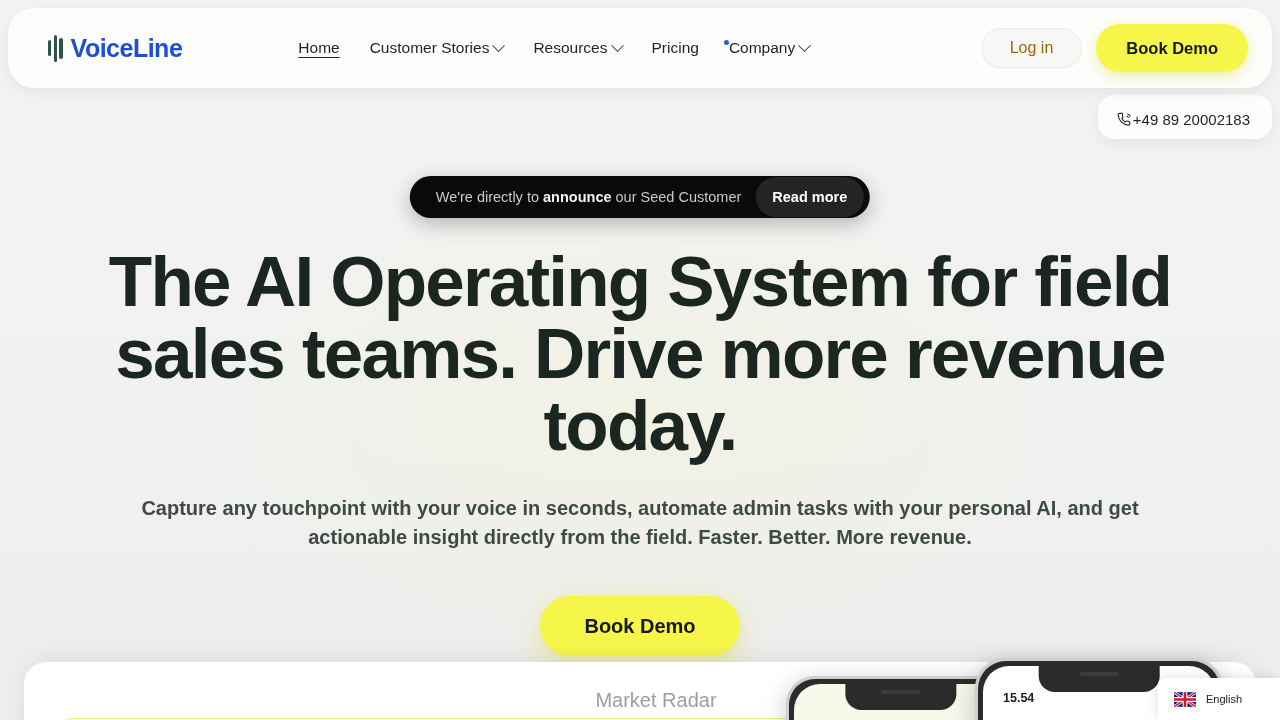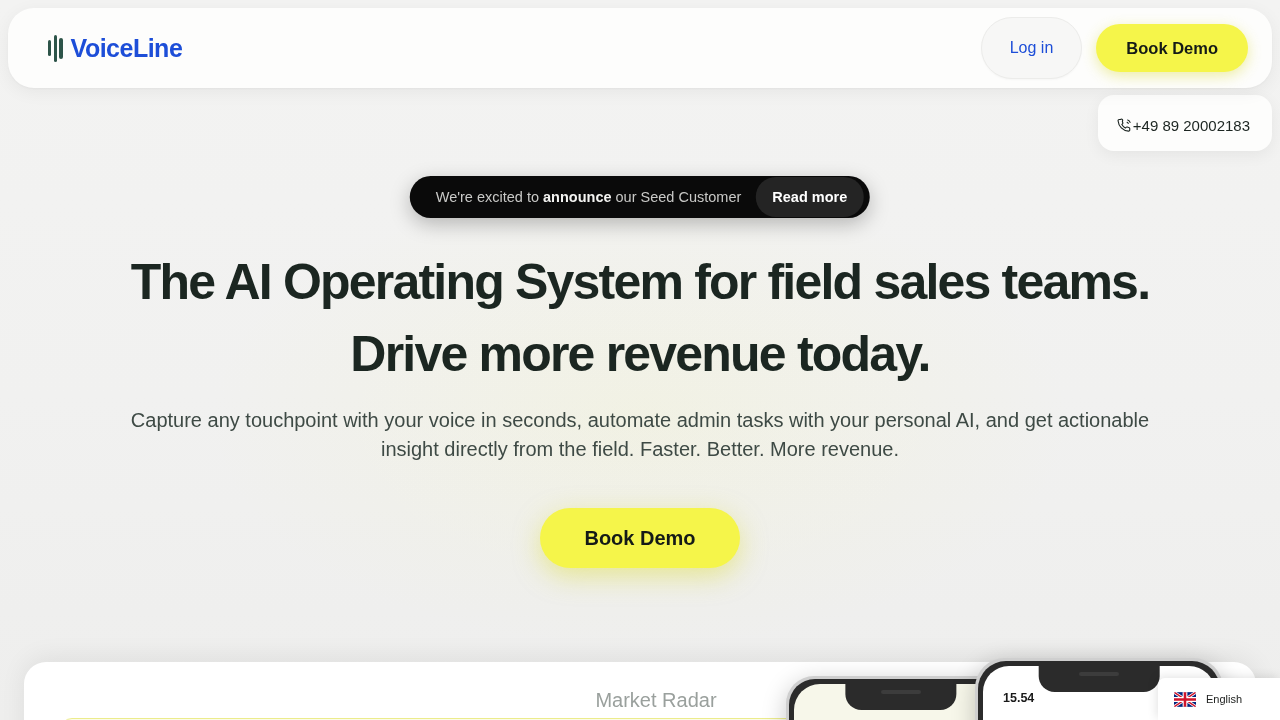--- a/index.html
+++ b/index.html
@@ -113,23 +113,23 @@
     align-items: center;
     gap: 14px;
     margin-left: auto;
     margin-right: 24px;
   }
   .btn-login {
     background: #f7f7f6;
     border: 1px solid #ececea;
     border-radius: 999px;
     padding: 0 28px;
-    height: 62px;
+    height: 40px;
     font-size: 16px;
-    color: #1d4ed8;
+    color: #a16207;
     font-family: inherit;
     cursor: pointer;
     box-shadow: 0 1px 2px rgba(0,0,0,0.03);
   }
   .btn-demo {
     background: #f5f54a;
     border: none;
     border-radius: 999px;
     padding: 0 30px;
     height: 48px;
@@ -139,21 +139,21 @@
     font-family: inherit;
     cursor: pointer;
     box-shadow: 0 4px 14px rgba(220,220,60,0.45);
   }
 
   
   .phone-pill {
     position: absolute;
     top: 95px;
     right: 8px;
-    height: 56px;
+    height: 44px;
     background: #fdfdfc;
     border-radius: 16px;
     display: flex;
     align-items: center;
     padding: 4px 22px 0 18px;
     box-shadow: 0 4px 16px rgba(0,0,0,0.06);
     z-index: 19;
     cursor: pointer;
   }
   .phone-num {
@@ -202,36 +202,37 @@
 
   
   .hero {
     position: absolute;
     top: 246px;
     left: 0;
     width: 1280px;
     text-align: center;
   }
   .hero h1 {
-    font-size: 50px;
+    font-size: 71px;
     line-height: 72px;
     font-weight: 700;
     letter-spacing: -1.8px;
     color: #1b2621;
     max-width: 1140px;
     margin: 0 auto;
   }
   .hero-sub {
-    margin-top: 16px;
+    margin-top: 32px;
     font-size: 20px;
     line-height: 29px;
     color: #3e4a45;
     max-width: 1030px;
     margin-left: auto;
     margin-right: auto;
+    font-weight: bold;
   }
   .hero-cta {
     margin-top: 44px;
     background: #f5f54a;
     border: none;
     border-radius: 999px;
     height: 60px;
     padding: 0 44px;
     font-size: 20px;
     font-weight: 600;
@@ -404,37 +405,58 @@
 
   <div class="logo">
     <span class="logo-mark">
       <i></i>
         <i></i>
         <i></i>
     </span>
     <span class="logo-text">VoiceLine</span>
   </div>
 
+  <nav class="nav">
+    <div class="nav-item active">
+      <span class="nav-label">Home</span>
+    </div>
+    <div class="nav-item">
+      <span class="nav-label">Customer Stories</span>
+      <span class="chev"></span>
+    </div>
+    <div class="nav-item">
+      <span class="nav-label">Resources</span>
+      <span class="chev"></span>
+    </div>
+    <div class="nav-item">
+      <span class="nav-label">Pricing</span>
+    </div>
+    <div class="nav-item">
+      <span class="nav-dot"></span>
+      <span class="nav-label">Company</span>
+      <span class="chev"></span>
+    </div>
+  </nav>
 
   <div class="header-actions">
     <button class="btn-login">Log in</button>
     <button class="btn-demo">Book Demo</button>
   </div>
 </div>
 
 <div class="phone-pill">
   <svg width="17" height="17" viewBox="0 0 24 24" fill="none">
     <path d="M6.5 3.5h-2a1.6 1.6 0 0 0-1.6 1.8c.4 4 2 7.5 4.6 10.1 2.6 2.6 6.1 4.2 10.1 4.6a1.6 1.6 0 0 0 1.8-1.6v-2a1.6 1.6 0 0 0-1.4-1.6c-.8-.1-1.5-.3-2.2-.6a1.5 1.5 0 0 0-1.6.4l-.9.9a13 13 0 0 1-5-5l.9-.9a1.5 1.5 0 0 0 .4-1.6c-.3-.7-.5-1.4-.6-2.2A1.6 1.6 0 0 0 6.5 3.5z" stroke="#1c2521" stroke-width="1.6" stroke-linecap="round" stroke-linejoin="round"></path>
     <path d="M16.5 4.2c1.6.5 2.9 1.8 3.4 3.4M15.6 7.4c.8.3 1.4.9 1.7 1.7" stroke="#1c2521" stroke-width="1.5" stroke-linecap="round"></path>
   </svg>
   <span class="phone-num">+49 89 20002183</span>
 </div>
 
 <div class="announce">
-  <span class="announce-text"><span>We're excited to </span><b>announce</b><span> our Seed Customer</span></span>
+  <span class="announce-text"><span>We're directly to </span><b>announce</b><span> our Seed Customer</span></span>
   <button class="announce-cta">Read more</button>
 </div>
 
 <div class="hero">
   <h1>The AI Operating System for field sales teams. Drive more revenue today.</h1>
   <p class="hero-sub">Capture any touchpoint with your voice in seconds, automate admin tasks with your personal AI, and get actionable insight directly from the field. Faster. Better. More revenue.</p>
   <button class="hero-cta">Book Demo</button>
 </div>
 
 <div class="app-card">

